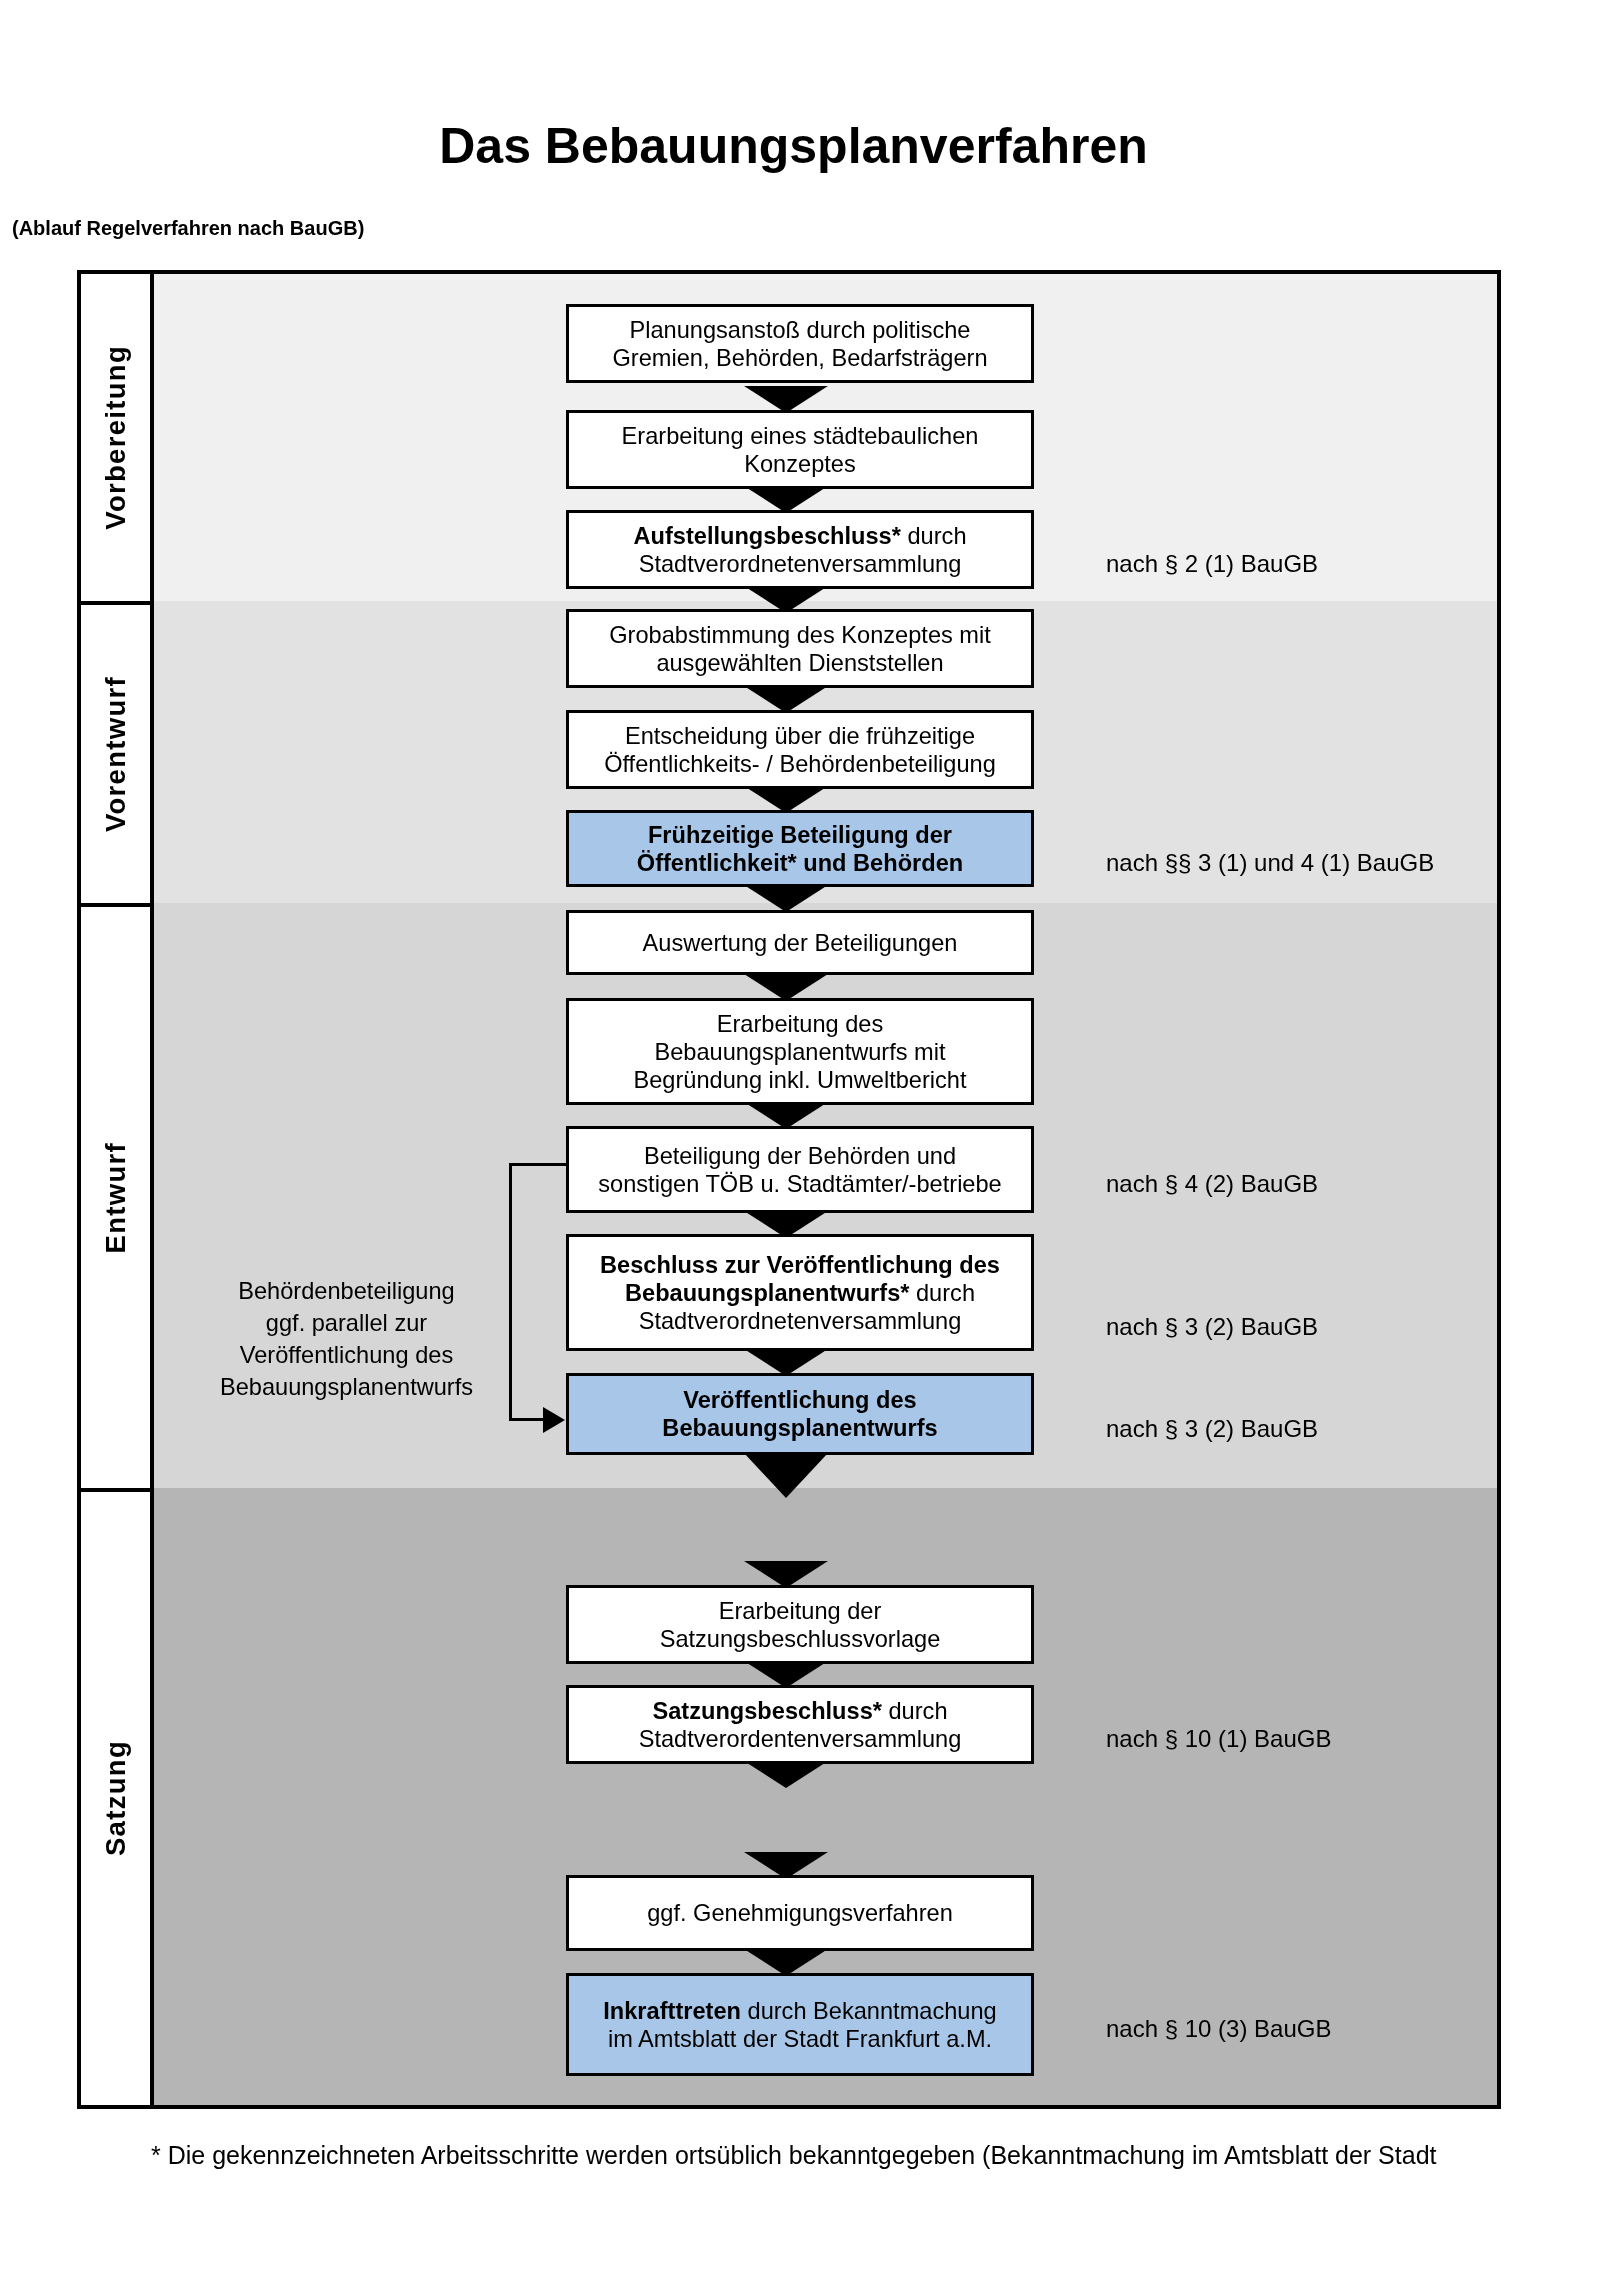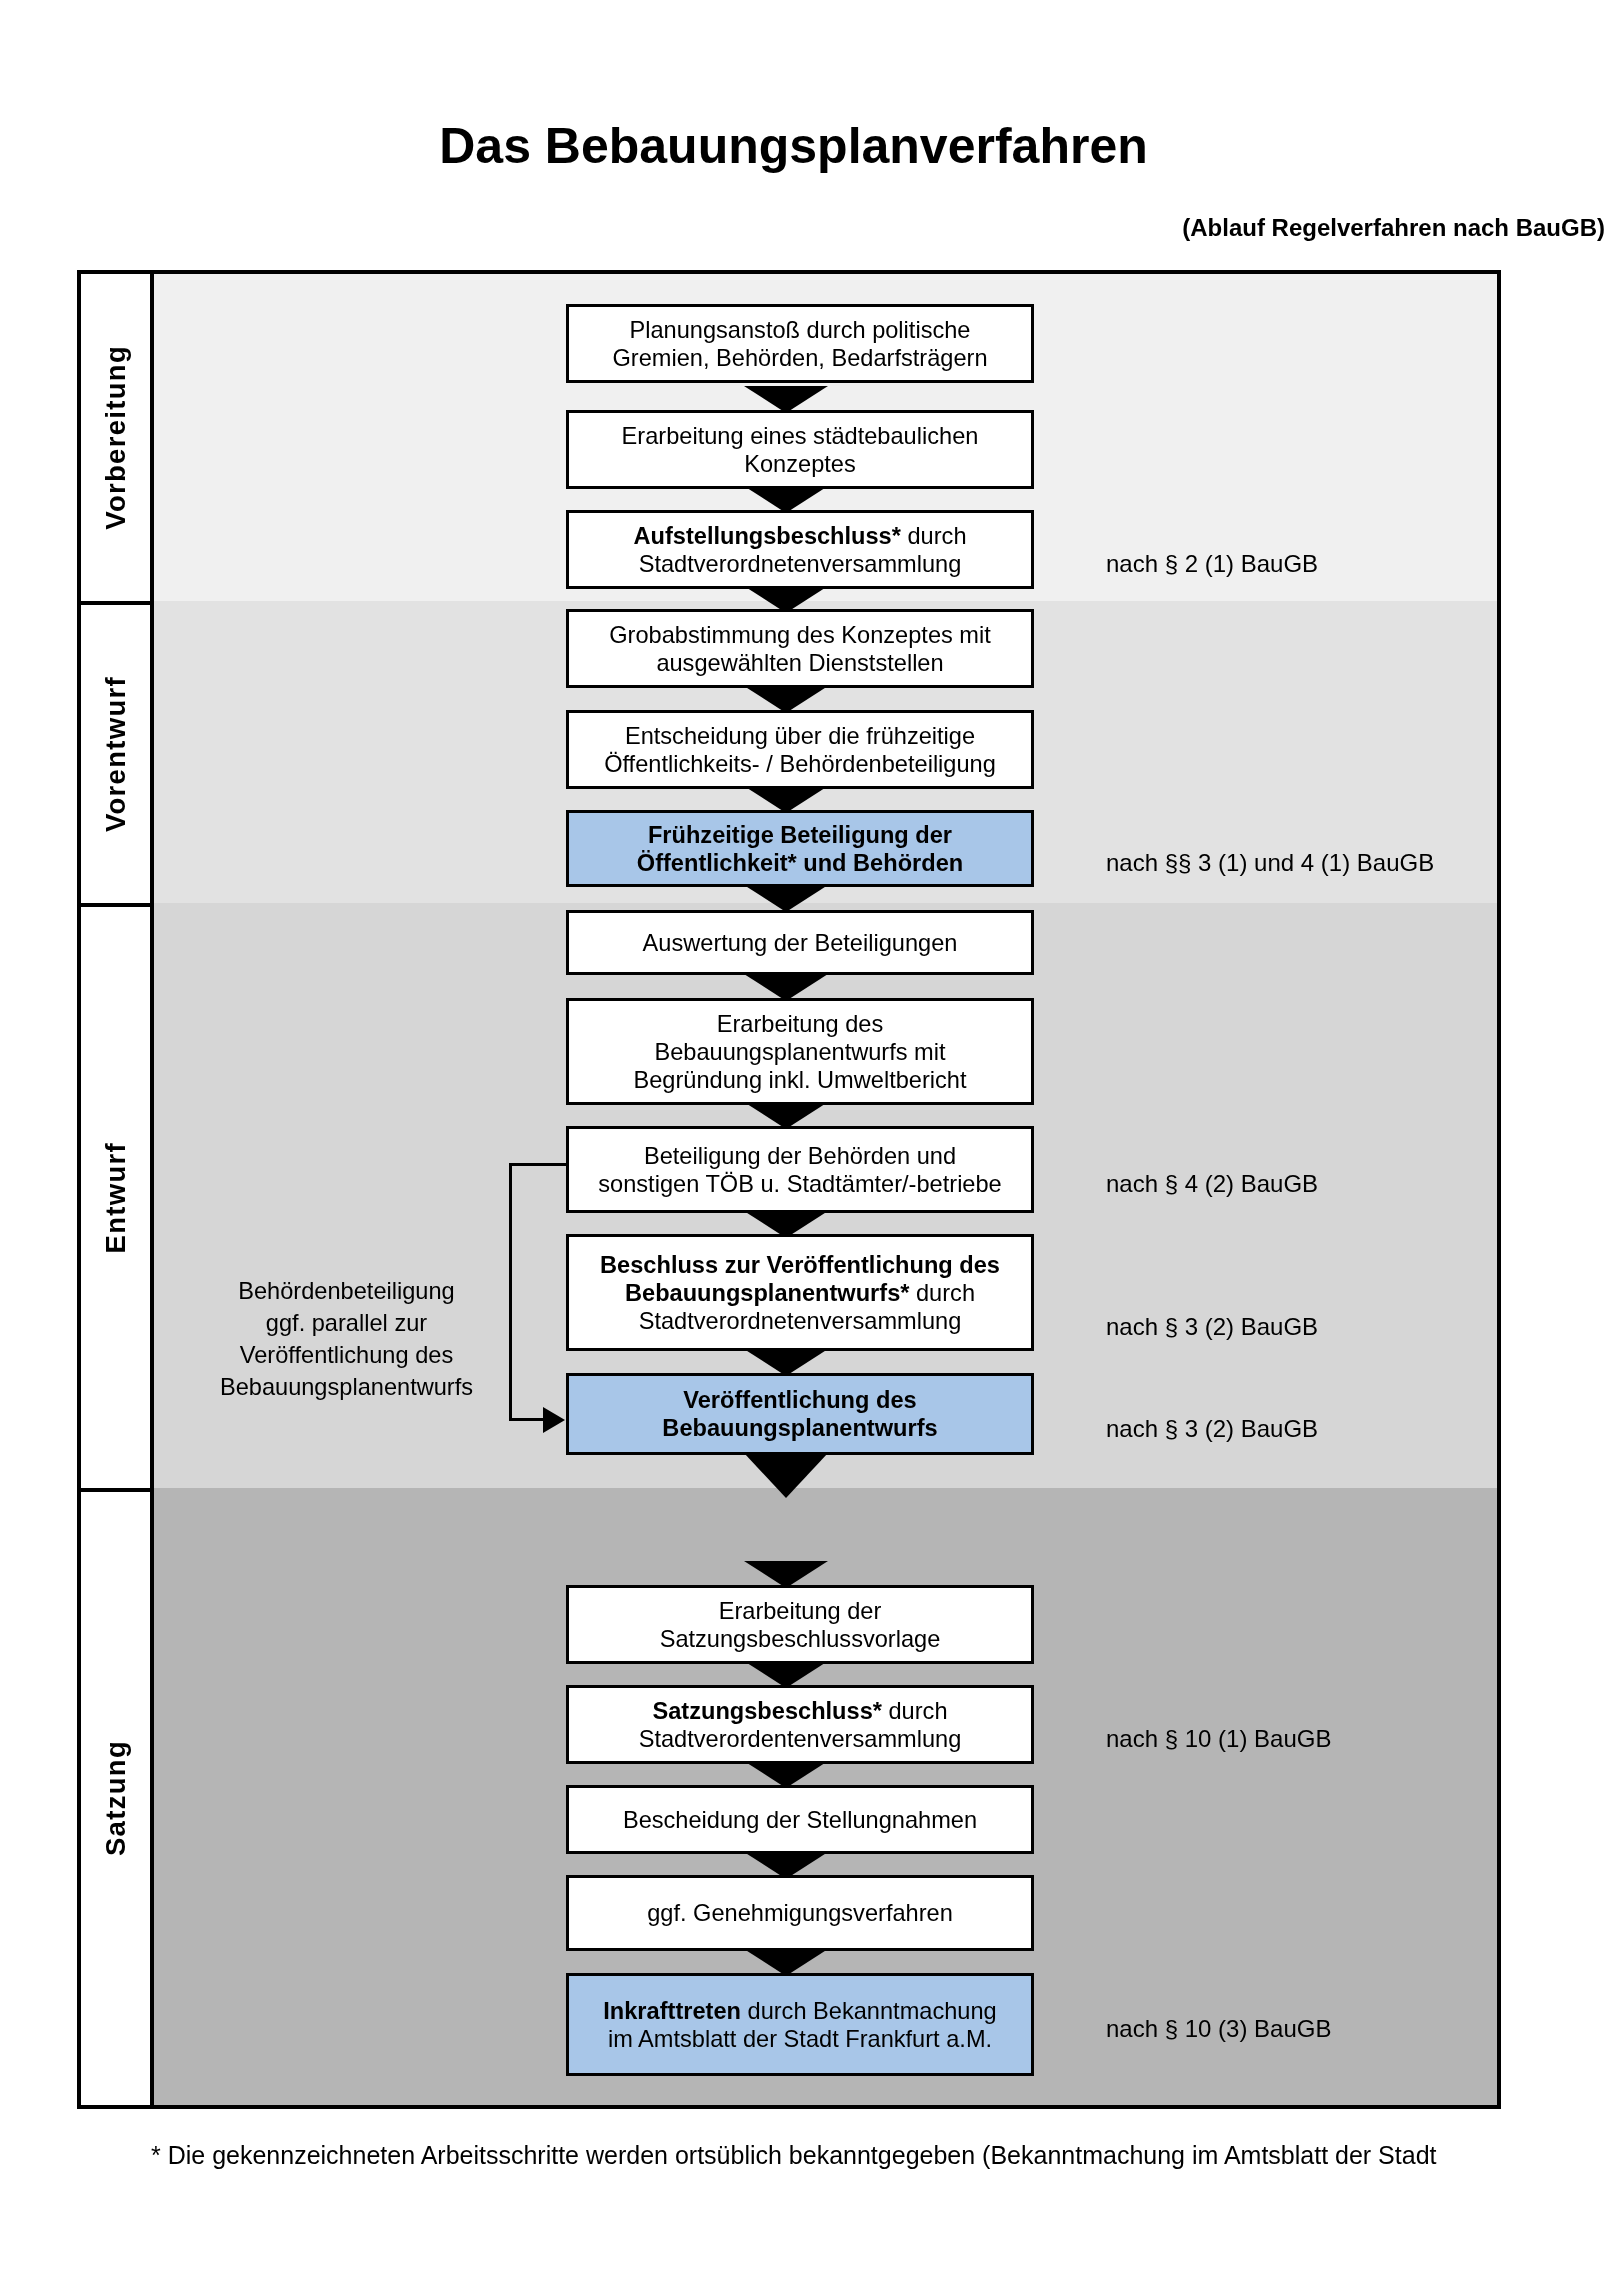--- a/index.html
+++ b/index.html
@@ -13,23 +13,23 @@
     overflow:hidden;
   }
   .title{
     position:absolute;
     left:0; top:119px; width:1587px;
     text-align:center;
     font-size:50px; font-weight:bold; line-height:54px;
   }
   .subtitle{
     position:absolute;
-    left:5px; top:211px; width:1600px;
-    text-align:right;
-    font-size:24px; font-weight:bold; line-height:34px;
+    left:12px; top:211px; width:1600px;
+    text-align:left;
+    font-size:20px; font-weight:bold; line-height:34px;
   }
   .container{
     position:absolute;
     left:77px; top:270px;
     width:1424px; height:1839px;
     border:4.6px solid #000;
     box-sizing:border-box;
     background:#fff;
   }
   .label-col{
@@ -189,23 +189,20 @@
     <div><span class="b">Veröffentlichung des</span><span></span></div>
     <div><span class="b">Bebauungsplanentwurfs</span><span></span></div>
   </div>
   <div class="step" style="top:1585px;height:79px">
     <div><span class="b"></span><span>Erarbeitung der</span></div>
     <div><span class="b"></span><span>Satzungsbeschlussvorlage</span></div>
   </div>
   <div class="step" style="top:1685px;height:79px">
     <div><span class="b">Satzungsbeschluss*</span><span> durch</span></div>
     <div><span class="b"></span><span>Stadtverordentenversammlung</span></div>
-  </div>
-  <div class="step" style="top:1785px;height:69px">
-    <div><span class="b"></span><span>Bescheidung der Stellungnahmen</span></div>
   </div>
   <div class="step" style="top:1875px;height:76px">
     <div><span class="b"></span><span>ggf. Genehmigungsverfahren</span></div>
   </div>
   <div class="step blue" style="top:1973px;height:103px">
     <div><span class="b">Inkrafttreten</span><span> durch Bekanntmachung</span></div>
     <div><span class="b"></span><span>im Amtsblatt der Stadt Frankfurt a.M.</span></div>
   </div>
 
   <div class="arrow" style="top:386px"></div>

